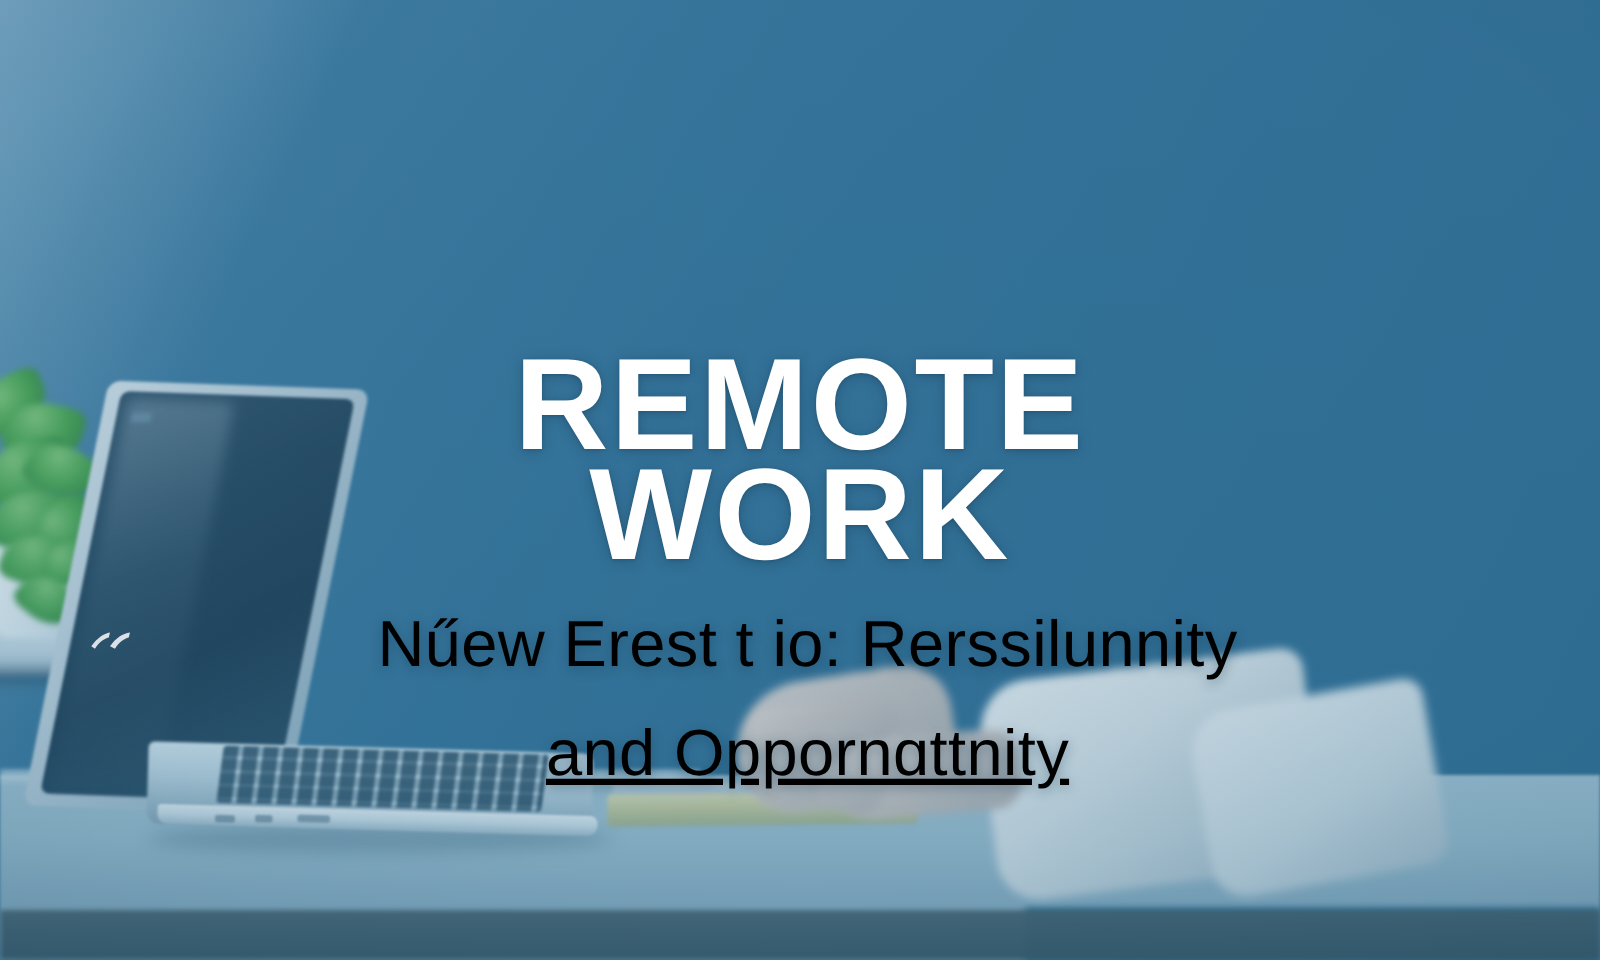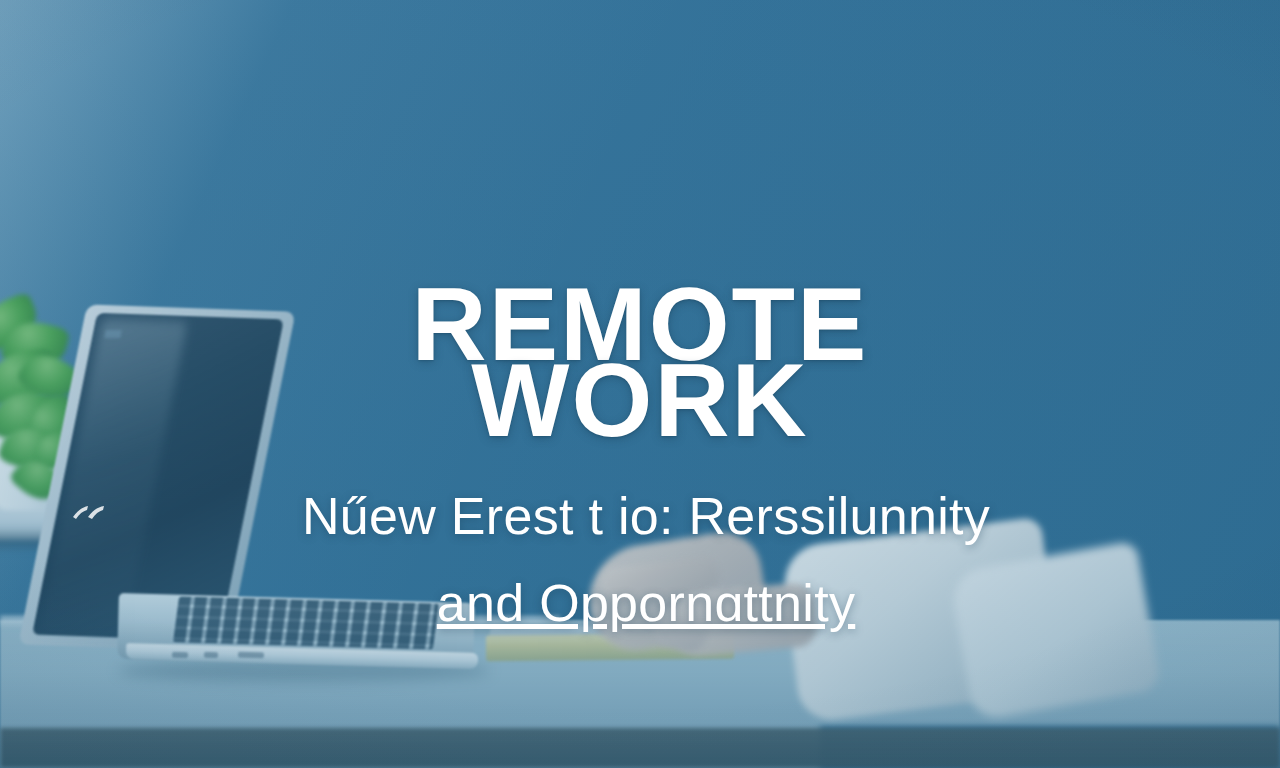--- a/index.html
+++ b/index.html
@@ -314,32 +314,32 @@
 
   .line-2 {
     top: 232px;
     font-size: 104px;
     font-weight: 800;
     letter-spacing: 2px;
     margin-top: 40px;
   }
 
   .line-3 {
-    top: 348px;
+    top: 360px;
     font-size: 104px;
     font-weight: 800;
     letter-spacing: 2px;
   }
 
   .subhead {
     position: absolute;
     left: 12px;
     right: 0;
     text-align: center;
-    color: #ffffff;
+    color: #000000;
     font-weight: 400;
     font-size: 52px;
     line-height: 1;
     letter-spacing: 0.3px;
     white-space: nowrap;
     text-shadow: 0 2px 9px rgba(22,58,82,0.42);
   }
   .sub-1 { top: 490px; }
   .sub-2 { top: 577px; text-decoration: underline; }
 

